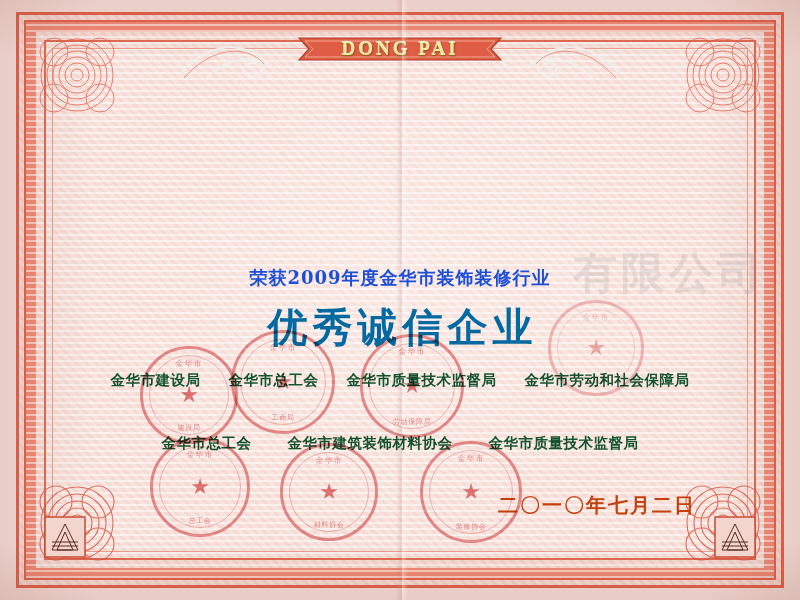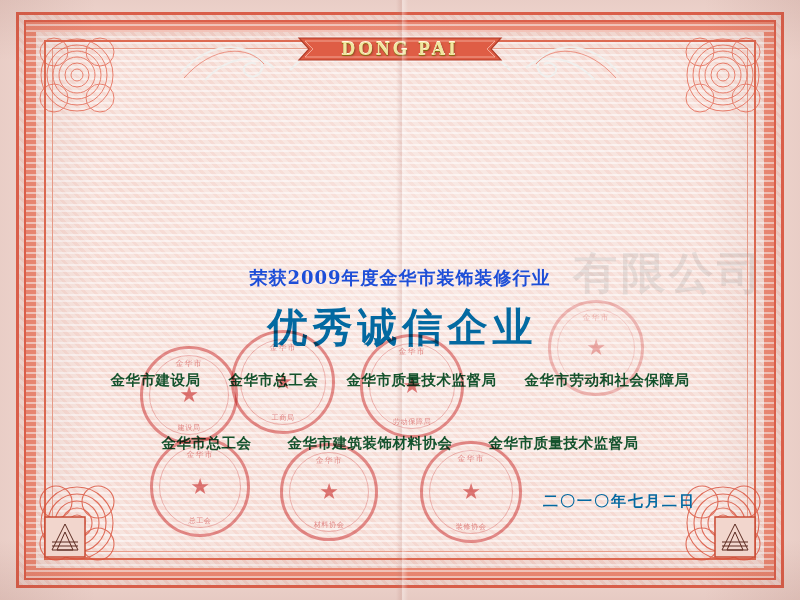--- a/index.html
+++ b/index.html
@@ -212,24 +212,24 @@
   }
   .issuers-row.row1 .issuer { margin: 0 14px; }
   .issuers-row.row2 .issuer { margin: 0 18px; }
 
   
   .issue-date {
     position: absolute;
     right: 104px;
     top: 492px;
     font-family: "DejaVu Serif", serif;
-    font-size: 15px;
+    font-size: 20px;
     font-weight: bold;
     letter-spacing: 2px;
-    color: #0369a1;
+    color: #c2410c;
     z-index: 8;
   }
 
   
   .seal {
     position: absolute;
     border-radius: 50%;
     border: 3px solid rgba(206,44,44,0.62);
     box-sizing: border-box;
     z-index: 9;

